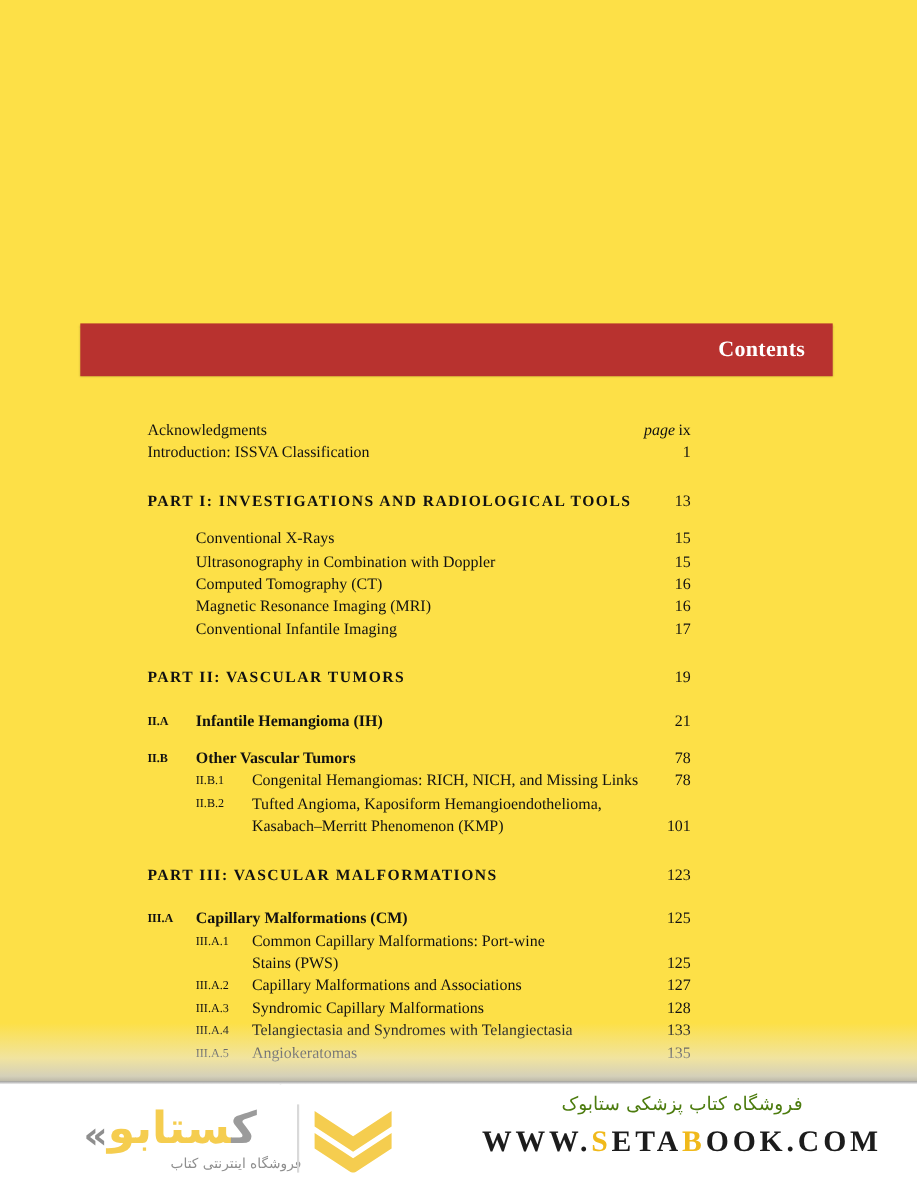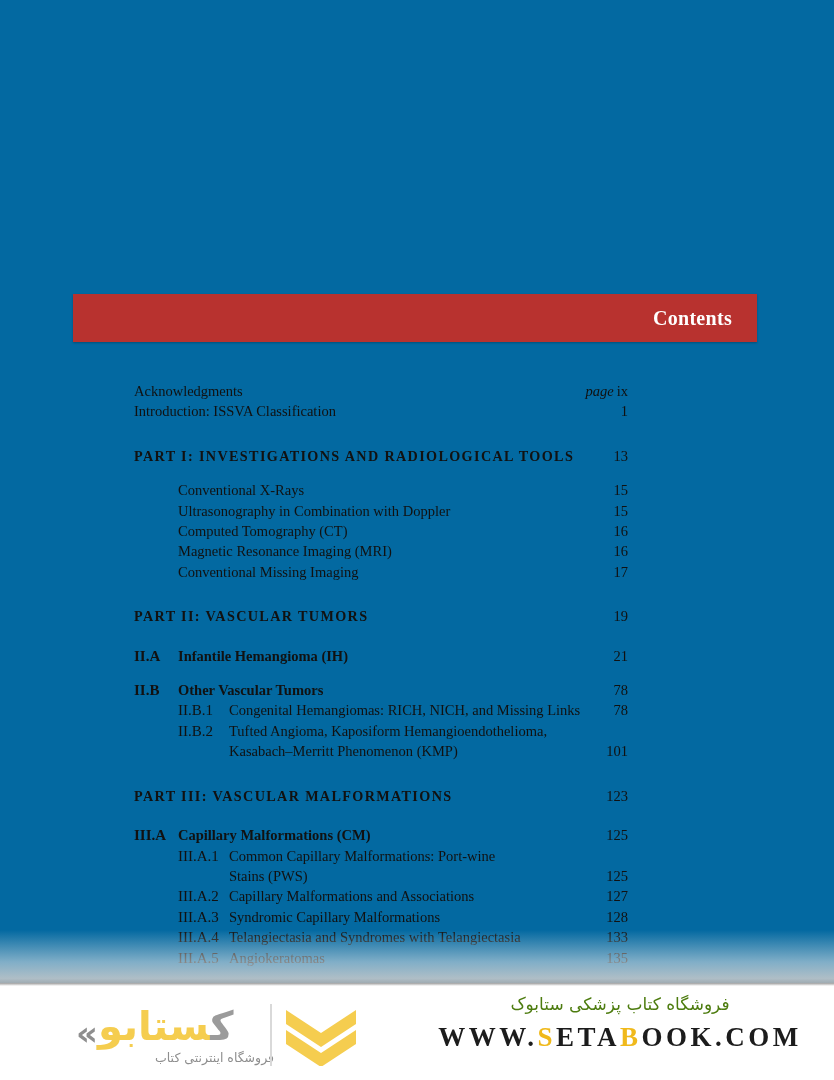--- a/index.html
+++ b/index.html
@@ -15,21 +15,21 @@
     font-family: "Liberation Serif", "DejaVu Serif", serif;
     color: #111111;
   }
 
   
   #page-sheet {
     position: absolute;
     left: 0; top: 0;
     width: 834px;
     height: 985px;
-    background: #0369a1;
+    background: #fde047;
   }
 
   
   #contents-banner {
     position: absolute;
     left: 73px;
     top: 294px;
     width: 684px;
     height: 48px;
     background: #b8322f;
@@ -57,21 +57,21 @@
 
   .toc-row {
     display: flex;
     align-items: flex-start;
     width: 494px;
     line-height: 20.4px;
   }
 
   .col-num {
     flex: 0 0 auto;
-    font-size: 15px;
+    font-size: 11px;
     white-space: nowrap;
   }
   .col-title {
     flex: 1 1 auto;
     font-size: 14.5px;
   }
   .col-page {
     flex: 0 0 46px;
     text-align: right;
     font-size: 14.5px;
@@ -271,21 +271,21 @@
       </div>
       <div class="toc-row lvl-plain">
         <span class="col-title">Computed Tomography (CT)</span>
         <span class="col-page">16</span>
       </div>
       <div class="toc-row lvl-plain">
         <span class="col-title">Magnetic Resonance Imaging (MRI)</span>
         <span class="col-page">16</span>
       </div>
       <div class="toc-row lvl-plain">
-        <span class="col-title">Conventional Missing Imaging</span>
+        <span class="col-title">Conventional Infantile Imaging</span>
         <span class="col-page">17</span>
       </div>
       <div class="toc-row lvl-part gap-lg">
         <span class="col-title">PART II: VASCULAR TUMORS</span>
         <span class="col-page">19</span>
       </div>
       <div class="toc-row lvl-sec gap-md">
         <span class="col-num">II.A</span>
         <span class="col-title">Infantile Hemangioma (IH)</span>
         <span class="col-page">21</span>

